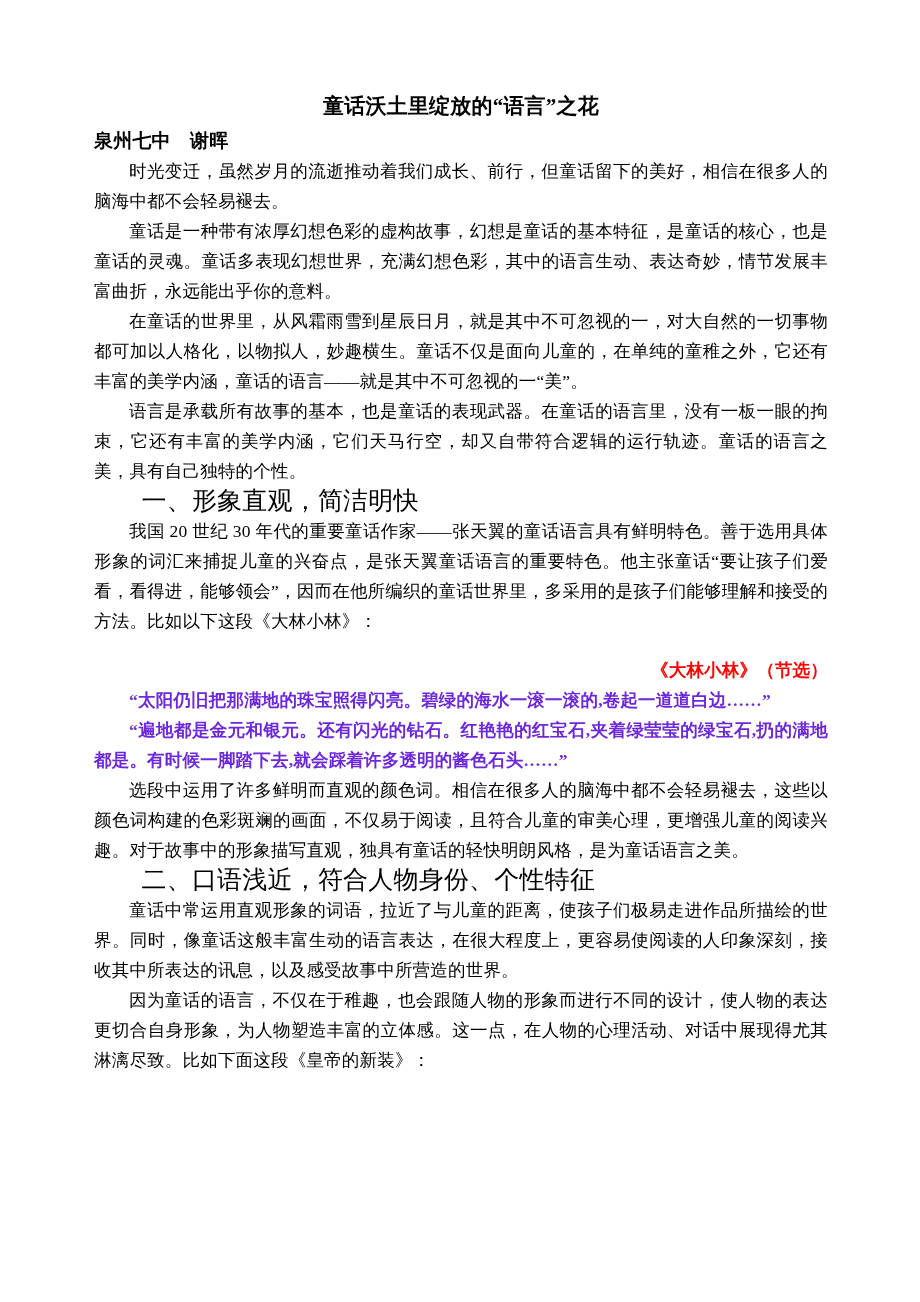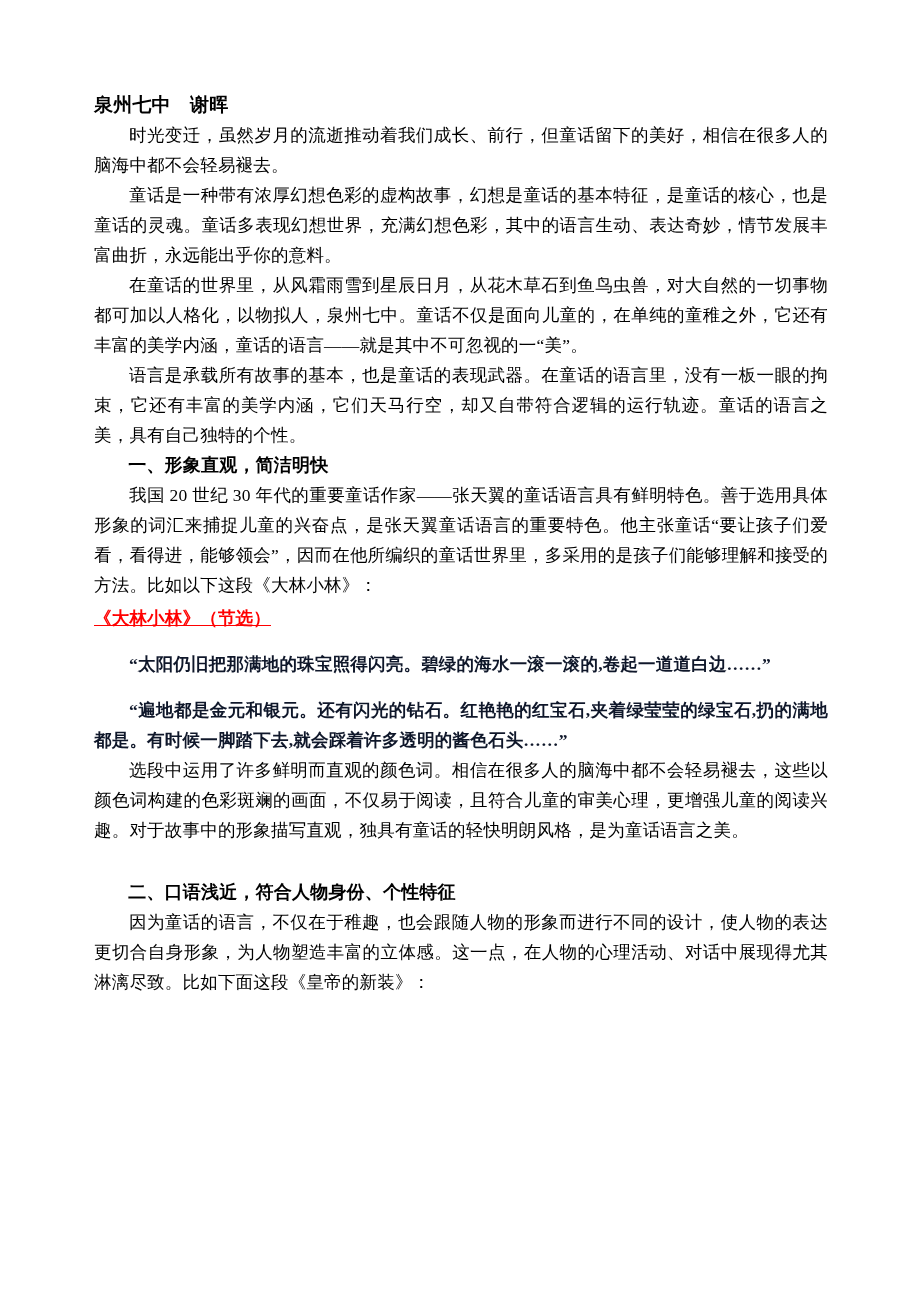--- a/index.html
+++ b/index.html
@@ -39,53 +39,52 @@
     font-size: 19px;
     font-weight: bold;
     text-align: left;
     padding-right: 112px;
     line-height: 30px;
   }
   .para {
     text-indent: 2em;
   }
   .heading {
-    font-weight: bold;
-    font-size: 18px;
+    font-weight: normal;
+    font-size: 25px;
     text-indent: 1.9em;
   }
   .heading-spaced {
-    margin-top: 32px;
   }
   .red-center {
     color: #ff0000;
     font-weight: bold;
-    text-align: left;
-    margin-top: 3px;
-    text-decoration: underline;
+    text-align: right;
+    margin-top: 19px;
   }
   .red-para {
-    color: #0f172a;
+    color: #6d28d9;
     font-weight: bold;
     text-indent: 2em;
-    margin-top: 16px;
   }
 </style>
 </head>
 <body>
 
 <div class="page">
   <div class="content">
+      <div class="block title">童话沃土里绽放的“语言”之花</div>
       <div class="block author">泉州七中　谢晖</div>
       <div class="block para">时光变迁，虽然岁月的流逝推动着我们成长、前行，但童话留下的美好，相信在很多人的脑海中都不会轻易褪去。</div>
       <div class="block para">童话是一种带有浓厚幻想色彩的虚构故事，幻想是童话的基本特征，是童话的核心，也是童话的灵魂。童话多表现幻想世界，充满幻想色彩，其中的语言生动、表达奇妙，情节发展丰富曲折，永远能出乎你的意料。</div>
-      <div class="block para">在童话的世界里，从风霜雨雪到星辰日月，从花木草石到鱼鸟虫兽，对大自然的一切事物都可加以人格化，以物拟人，泉州七中。童话不仅是面向儿童的，在单纯的童稚之外，它还有丰富的美学内涵，童话的语言——就是其中不可忽视的一“美”。</div>
+      <div class="block para">在童话的世界里，从风霜雨雪到星辰日月，就是其中不可忽视的一，对大自然的一切事物都可加以人格化，以物拟人，妙趣横生。童话不仅是面向儿童的，在单纯的童稚之外，它还有丰富的美学内涵，童话的语言——就是其中不可忽视的一“美”。</div>
       <div class="block para">语言是承载所有故事的基本，也是童话的表现武器。在童话的语言里，没有一板一眼的拘束，它还有丰富的美学内涵，它们天马行空，却又自带符合逻辑的运行轨迹。童话的语言之美，具有自己独特的个性。</div>
       <div class="block heading">一、形象直观，简洁明快</div>
       <div class="block para">我国 20 世纪 30 年代的重要童话作家——张天翼的童话语言具有鲜明特色。善于选用具体形象的词汇来捕捉儿童的兴奋点，是张天翼童话语言的重要特色。他主张童话“要让孩子们爱看，看得进，能够领会”，因而在他所编织的童话世界里，多采用的是孩子们能够理解和接受的方法。比如以下这段《大林小林》：</div>
       <div class="block red-center">《大林小林》（节选）</div>
       <div class="block red-para">“太阳仍旧把那满地的珠宝照得闪亮。碧绿的海水一滚一滚的,卷起一道道白边……”</div>
       <div class="block red-para">“遍地都是金元和银元。还有闪光的钻石。红艳艳的红宝石,夹着绿莹莹的绿宝石,扔的满地都是。有时候一脚踏下去,就会踩着许多透明的酱色石头……”</div>
       <div class="block para">选段中运用了许多鲜明而直观的颜色词。相信在很多人的脑海中都不会轻易褪去，这些以颜色词构建的色彩斑斓的画面，不仅易于阅读，且符合儿童的审美心理，更增强儿童的阅读兴趣。对于故事中的形象描写直观，独具有童话的轻快明朗风格，是为童话语言之美。</div>
       <div class="block heading heading-spaced">二、口语浅近，符合人物身份、个性特征</div>
+      <div class="block para">童话中常运用直观形象的词语，拉近了与儿童的距离，使孩子们极易走进作品所描绘的世界。同时，像童话这般丰富生动的语言表达，在很大程度上，更容易使阅读的人印象深刻，接收其中所表达的讯息，以及感受故事中所营造的世界。</div>
       <div class="block para">因为童话的语言，不仅在于稚趣，也会跟随人物的形象而进行不同的设计，使人物的表达更切合自身形象，为人物塑造丰富的立体感。这一点，在人物的心理活动、对话中展现得尤其淋漓尽致。比如下面这段《皇帝的新装》：</div>
     </div>
 </div>
 
 </body></html>

